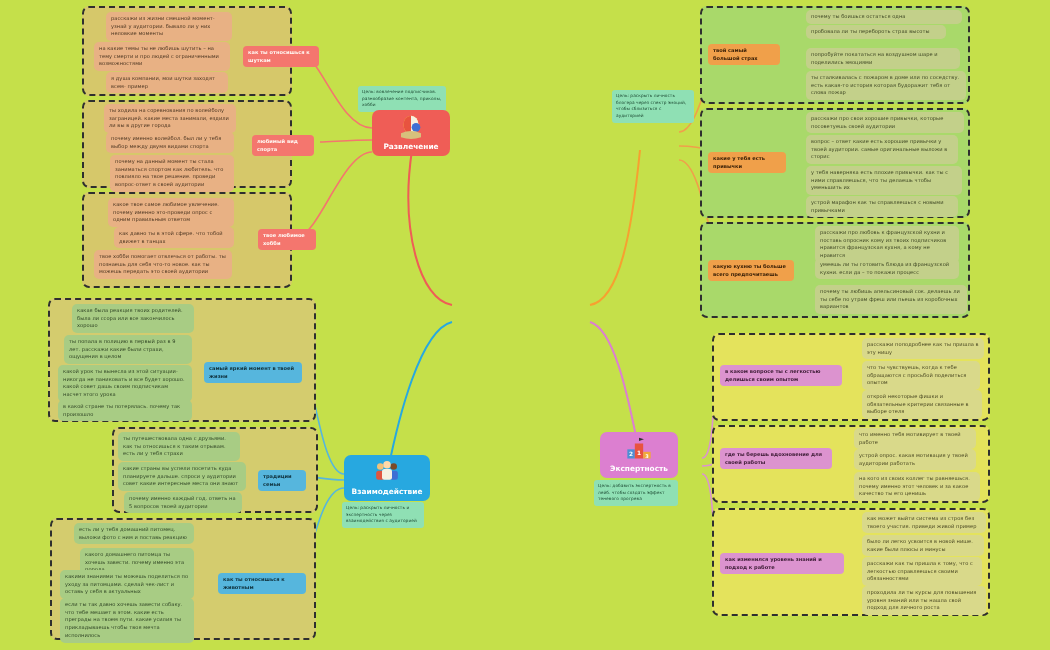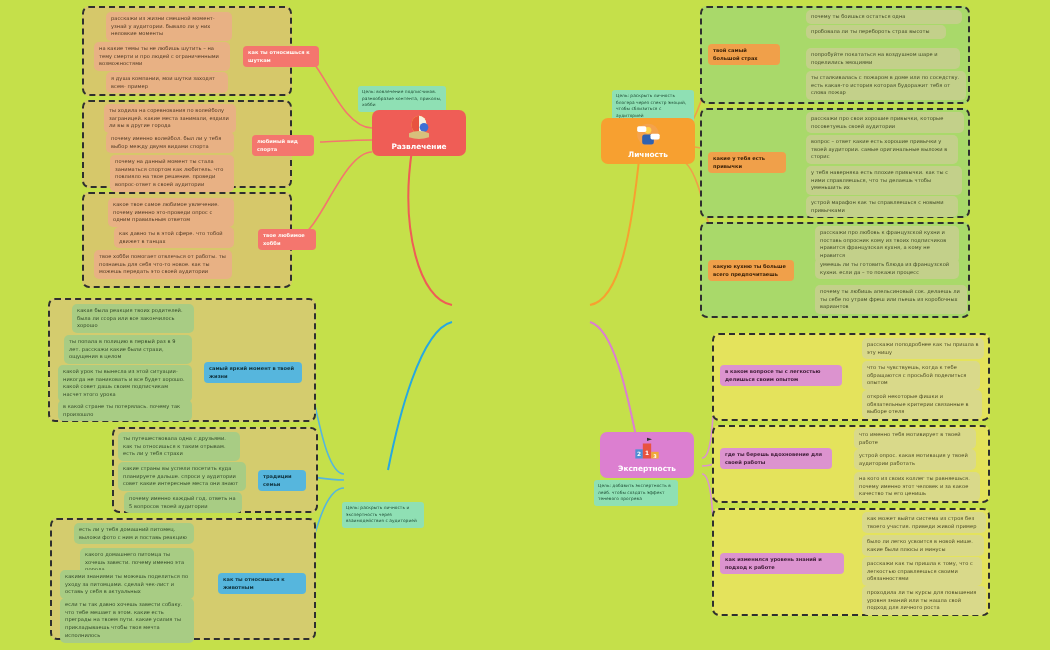--- a/index.html
+++ b/index.html
@@ -53,21 +53,21 @@
   }
   .mid-red    { background: #f4766e; color: #fff7f2; }
   .mid-orange { background: #f0a04a; color: #3c2208; }
   .mid-blue   { background: #56b6dd; color: #10333f; }
   .mid-pink   { background: #dc93cf; color: #3d1c36; }
 
   
   .branch {
     position: absolute;
     border-radius: 7px;
-    width: 94px;
+    width: 78px;
     text-align: center;
     padding: 4px 2px 5px 2px;
     color: #fff;
     font-size: 7.4px;
     font-weight: bold;
   }
   .br-ent  { background: #ef5d56; }
   .br-per  { background: #f7a030; }
   .br-int  { background: #27a8e0; }
   .br-exp  { background: #dc7fd0; }
@@ -163,30 +163,20 @@
   <div class="leaf leaf-orange" style="left:110px; top:155px; width:124px;">почему на данный момент ты стала заниматься спортом как любитель. что повлияло на твое решение. проведи вопрос-ответ в своей аудитории</div>
   <div class="mid mid-red" style="left:252px; top:135px; width:62px;">любимый вид спорта</div>
 
   <div class="group grp-orange" style="left:82px; top:192px; width:210px; height:96px;"></div>
   <div class="leaf leaf-orange" style="left:108px; top:198px; width:126px;">какое твое самое любимое увлечение. почему именно это-проведи опрос с одним правильным ответом</div>
   <div class="leaf leaf-orange" style="left:114px; top:227px; width:120px;">как давно ты в этой сфере. что тобой движет в танцах</div>
   <div class="leaf leaf-orange" style="left:94px; top:250px; width:138px;">твое хобби помогает отвлечься от работы. ты познаешь для себя что-то новое. как ты можешь передать это своей аудитории</div>
   <div class="mid mid-red" style="left:258px; top:229px; width:58px;">твое любимое хобби</div>
 
   <div class="note" style="left:612px; top:90px; width:82px;">Цель: раскрыть личность блогера через спектр эмоций, чтобы сблизиться с аудиторией</div>
-  <div class="branch br-per" style="left:601px; top:118px;">
-    <svg class="ico" viewBox="0 0 32 30">
-      <circle cx="16" cy="15" r="13" fill="#f4a24c"></circle>
-      <rect x="9" y="15" width="14" height="12" rx="3" fill="#2f62b0"></rect>
-      <circle cx="16" cy="10" r="4" fill="#ffd24a"></circle>
-      <rect x="3" y="5" width="11" height="7" rx="2" fill="#ffffff"></rect>
-      <rect x="19" y="14" width="11" height="7" rx="2" fill="#ffffff"></rect>
-    </svg>
-    <span>Личность</span>
-  </div>
 
   <div class="group grp-green" style="left:700px; top:6px; width:270px; height:98px;"></div>
   <div class="mid mid-orange" style="left:708px; top:44px; width:72px;">твой самый большой страх</div>
   <div class="leaf leaf-olive" style="left:806px; top:10px; width:156px;">почему ты боишься остаться одна</div>
   <div class="leaf leaf-olive" style="left:806px; top:25px; width:140px;">пробовала ли ты перебороть страх высоты</div>
   <div class="leaf leaf-olive" style="left:806px; top:48px; width:154px;">попробуйте покататься на воздушном шаре и поделились эмоциями</div>
   <div class="leaf leaf-olive" style="left:806px; top:71px; width:160px;">ты сталкивалась с пожаром в доме или по соседству. есть какая-то история которая будоражит тебя от слова пожар</div>
 
   <div class="group grp-green" style="left:700px; top:108px; width:270px; height:110px;"></div>
   <div class="mid mid-orange" style="left:708px; top:152px; width:78px;">какие у тебя есть привычки</div>
@@ -194,20 +184,31 @@
   <div class="leaf leaf-olive" style="left:806px; top:135px; width:152px;">вопрос – ответ какие есть хорошие привычки у твоей аудитории. самые оригинальные выложи в сторис</div>
   <div class="leaf leaf-olive" style="left:806px; top:166px; width:156px;">у тебя наверняка есть плохие привычки. как ты с ними справляешься, что ты делаешь чтобы уменьшить их</div>
   <div class="leaf leaf-olive" style="left:806px; top:196px; width:152px;">устрой марафон как ты справляешься с новыми привычками</div>
 
   <div class="group grp-green" style="left:700px; top:222px; width:270px; height:96px;"></div>
   <div class="mid mid-orange" style="left:708px; top:260px; width:86px;">какую кухню ты больше всего предпочитаешь</div>
   <div class="leaf leaf-olive" style="left:815px; top:226px; width:144px;">расскажи про любовь к французской кухни и поставь опросник кому из твоих подписчиков нравится французская кухня, а кому не нравится</div>
   <div class="leaf leaf-olive" style="left:815px; top:258px; width:144px;">умеешь ли ты готовить блюда из французской кухни. если да – то покажи процесс</div>
   <div class="leaf leaf-olive" style="left:815px; top:285px; width:152px;">почему ты любишь апельсиновый сок. делаешь ли ты себе по утрам фреш или пьешь из коробочных вариантов</div>
 
+  <div class="branch br-int" style="left:344px; top:455px; width:86px;">
+    <svg class="ico" viewBox="0 0 32 30">
+      <circle cx="8" cy="9" r="4" fill="#f0c27a"></circle>
+      <rect x="3" y="14" width="10" height="11" rx="3" fill="#e0553f"></rect>
+      <circle cx="24" cy="9" r="4" fill="#7a4a28"></circle>
+      <rect x="19" y="14" width="10" height="11" rx="3" fill="#3f6fd4"></rect>
+      <circle cx="16" cy="7" r="4.5" fill="#ffd9a8"></circle>
+      <rect x="10" y="12" width="12" height="13" rx="3" fill="#f5f0e0"></rect>
+    </svg>
+    <span>Взаимодействие</span>
+  </div>
   <div class="note" style="left:342px; top:502px; width:82px;">Цель: раскрыть личность и экспертность через взаимодействия с аудиторией</div>
 
   <div class="group grp-blue" style="left:48px; top:298px; width:268px; height:124px;"></div>
   <div class="leaf leaf-sage" style="left:72px; top:304px; width:122px;">какая была реакция твоих родителей. была ли ссора или все закончилось хорошо</div>
   <div class="leaf leaf-sage" style="left:64px; top:335px; width:128px;">ты попала в полицию в первый раз в 9 лет. расскажи какие были страхи, ощущения в целом</div>
   <div class="leaf leaf-sage" style="left:58px; top:365px; width:134px;">какой урок ты вынесла из этой ситуации- никогда не паниковать и все будет хорошо. какой совет дашь своим подписчикам насчет этого урока</div>
   <div class="leaf leaf-sage" style="left:58px; top:400px; width:134px;">в какой стране ты потерялась. почему так произошло</div>
   <div class="mid mid-blue" style="left:204px; top:362px; width:98px;">самый яркий момент в твоей жизни</div>
 
   <div class="group grp-blue" style="left:112px; top:427px; width:206px; height:86px;"></div>

